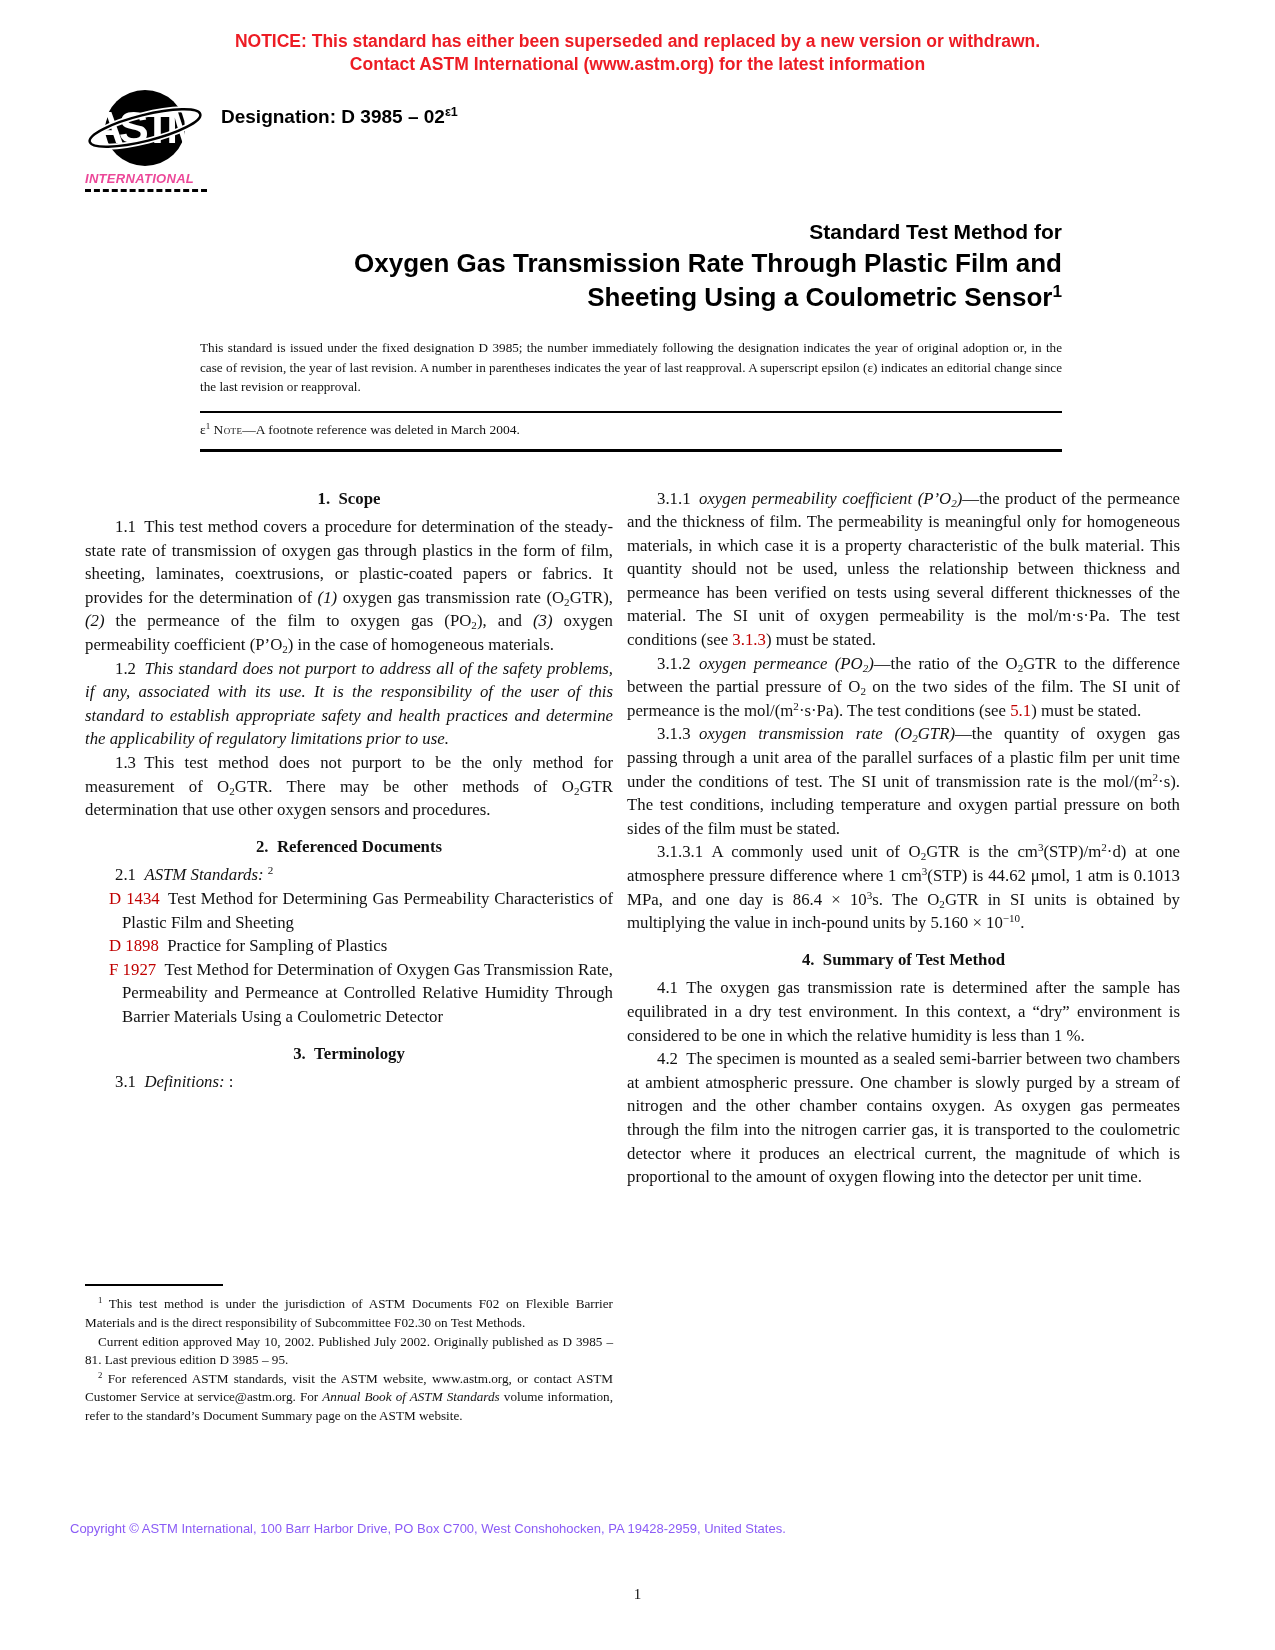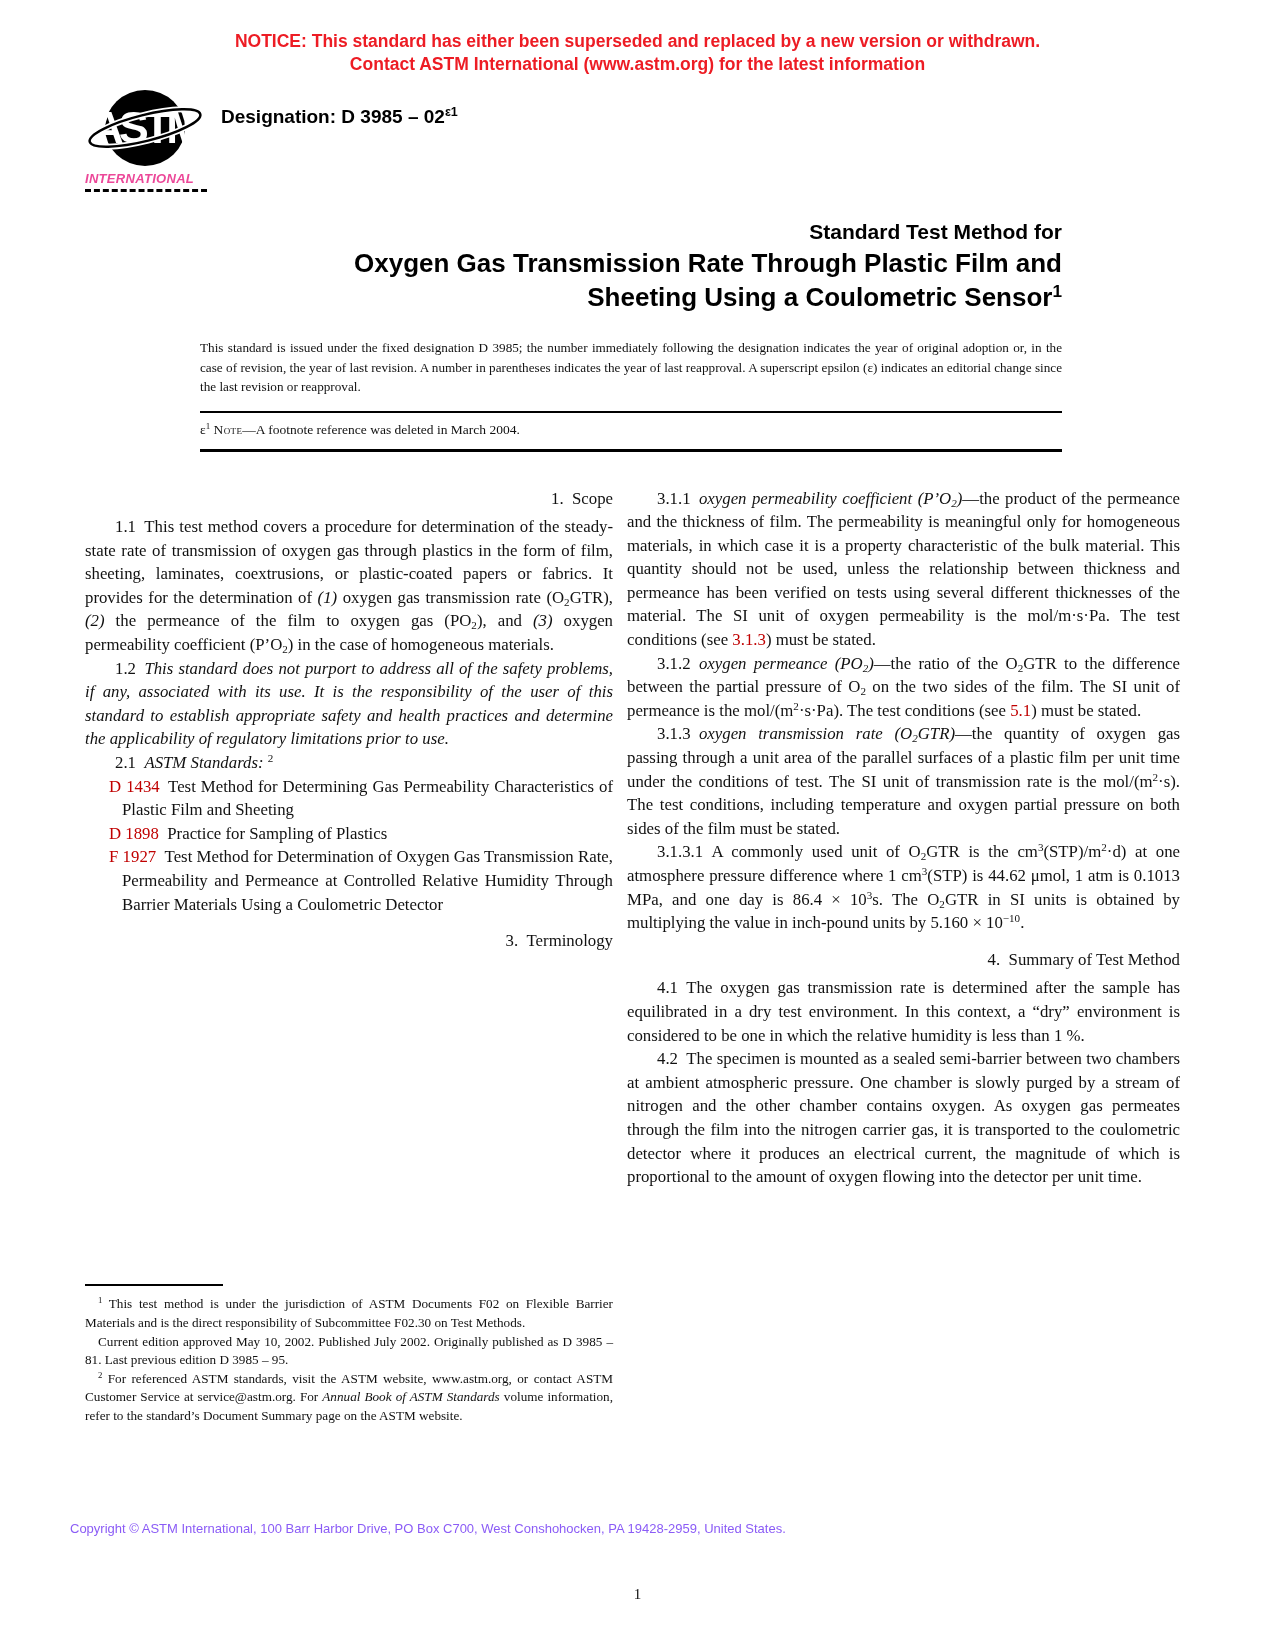--- a/index.html
+++ b/index.html
@@ -30,21 +30,21 @@
   .issuing{margin:24px 213px 0 200px;font-size:13.2px;line-height:19.5px;text-align:justify;}
   .note-strip{margin:14px 213px 12px 200px;border-top:2px solid #000;border-bottom:3px solid #000;
               padding:8px 0 10px;font-size:13.5px;line-height:18px;}
 
   
   .columns{display:flex;gap:14px;margin:22px 95px 0 85px;height:952px;overflow:hidden;
            font-size:16.8px;line-height:23.6px;text-align:justify;}
   .col-left{width:528px;display:flex;flex-direction:column;}
   .col-right{flex:1;padding-top:13px;}
   .blk{margin:0;}
-  .blk-heading{font-weight:normal;text-align:right;margin:13px 0 5px 0;}
+  .blk-heading{font-weight:bold;text-align:center;margin:13px 0 5px 0;}
   .blk-para{text-indent:30px;}
   .blk-refitem{margin-left:37px;text-indent:-13px;}
   .footnotes{margin-top:auto;}
   .fn-rule{width:138px;border-top:2px solid #000;margin-bottom:9px;}
   .blk-footnote{font-size:13.2px;line-height:18.6px;text-indent:13px;}
 
   sub,sup{font-size:66%;line-height:0;}
   sup{vertical-align:0.55em;}
   sub{vertical-align:-0.25em;}
   .seg-i,.seg-isub{font-style:italic;}
@@ -90,25 +90,28 @@
   <p class="issuing">This standard is issued under the fixed designation D 3985; the number immediately following the designation indicates the year of original adoption or, in the case of revision, the year of last revision. A number in parentheses indicates the year of last reapproval. A superscript epsilon (ε) indicates an editorial change since the last revision or reapproval.</p>
 
   <div class="note-strip"><span>ε</span><sup class="seg-sup">1</sup><span> </span><span class="seg-sc">Note</span><span>—A footnote reference was deleted in March 2004.</span></div>
 
   <div class="columns">
     <div class="col-left">
       <div>
           <p class="blk blk-heading"><span>1. Scope</span></p>
           <p class="blk blk-para"><span>1.1 This test method covers a procedure for determination of the steady-state rate of transmission of oxygen gas through plastics in the form of film, sheeting, laminates, coextrusions, or plastic-coated papers or fabrics. It provides for the determination of </span><span class="seg-i">(1)</span><span> oxygen gas transmission rate (O</span><sub class="seg-sub">2</sub><span>GTR), </span><span class="seg-i">(2)</span><span> the permeance of the film to oxygen gas (PO</span><sub class="seg-sub">2</sub><span>), and </span><span class="seg-i">(3)</span><span> oxygen permeability coefficient (P’O</span><sub class="seg-sub">2</sub><span>) in the case of homogeneous materials.</span></p>
           <p class="blk blk-para"><span>1.2 </span><span class="seg-i">This standard does not purport to address all of the safety problems, if any, associated with its use. It is the responsibility of the user of this standard to establish appropriate safety and health practices and determine the applicability of regulatory limitations prior to use.</span></p>
+          <p class="blk blk-para"><span>1.3 This test method does not purport to be the only method for measurement of O</span><sub class="seg-sub">2</sub><span>GTR. There may be other methods of O</span><sub class="seg-sub">2</sub><span>GTR determination that use other oxygen sensors and procedures.</span></p>
+          <p class="blk blk-heading"><span>2. Referenced Documents</span></p>
           <p class="blk blk-para"><span>2.1 </span><span class="seg-i">ASTM Standards:</span><span> </span><sup class="seg-sup">2</sup></p>
           <p class="blk blk-refitem"><span class="seg-ref">D 1434</span><span> Test Method for Determining Gas Permeability Characteristics of Plastic Film and Sheeting</span></p>
           <p class="blk blk-refitem"><span class="seg-ref">D 1898</span><span> Practice for Sampling of Plastics</span></p>
           <p class="blk blk-refitem"><span class="seg-ref">F 1927</span><span> Test Method for Determination of Oxygen Gas Transmission Rate, Permeability and Permeance at Controlled Relative Humidity Through Barrier Materials Using a Coulometric Detector</span></p>
           <p class="blk blk-heading"><span>3. Terminology</span></p>
+          <p class="blk blk-para"><span>3.1 </span><span class="seg-i">Definitions:</span><span> :</span></p>
         </div>
       <div class="footnotes">
         <div class="fn-rule"></div>
         <div>
             <p class="blk blk-footnote"><sup class="seg-sup">1</sup><span> This test method is under the jurisdiction of ASTM Documents F02 on Flexible Barrier Materials and is the direct responsibility of Subcommittee F02.30 on Test Methods.</span></p>
             <p class="blk blk-footnote"><span>Current edition approved May 10, 2002. Published July 2002. Originally published as D 3985 – 81. Last previous edition D 3985 – 95.</span></p>
             <p class="blk blk-footnote"><sup class="seg-sup">2</sup><span> For referenced ASTM standards, visit the ASTM website, www.astm.org, or contact ASTM Customer Service at service@astm.org. For </span><span class="seg-i">Annual Book of ASTM Standards</span><span> volume information, refer to the standard’s Document Summary page on the ASTM website.</span></p>
           </div>
       </div>
     </div>

